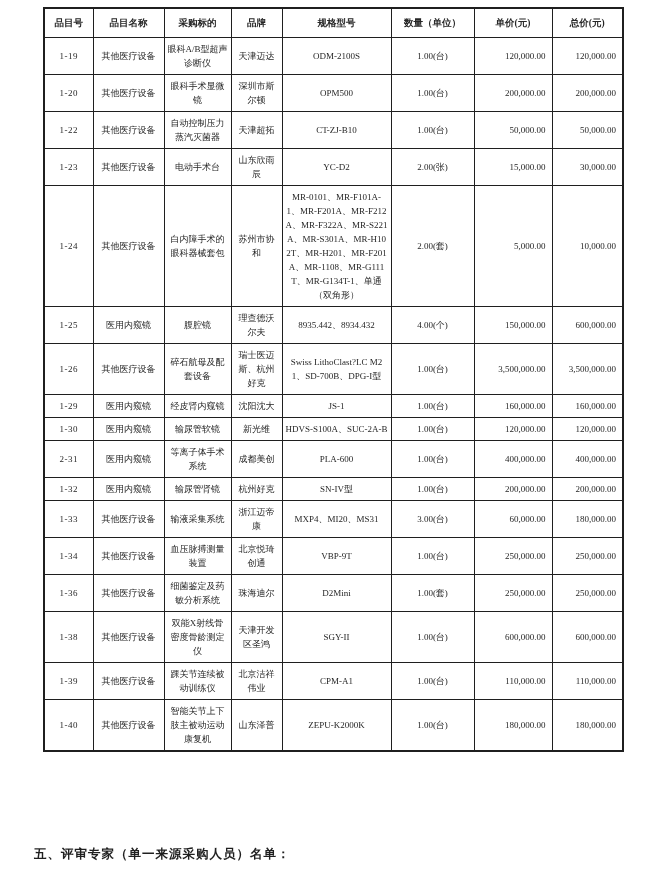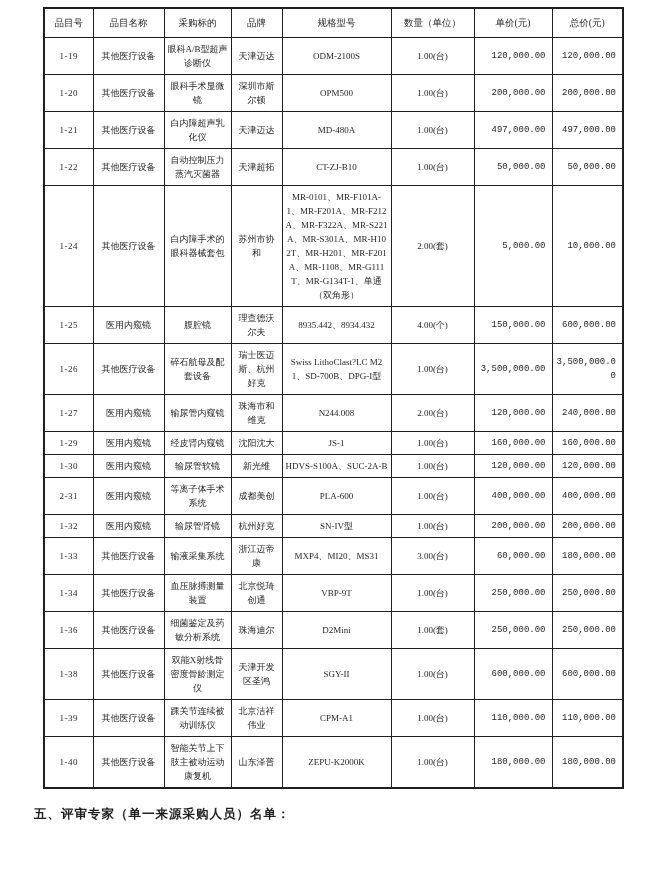--- a/index.html
+++ b/index.html
@@ -24,42 +24,41 @@
     table-layout: fixed;
     border: 2px solid #1f1f1f;
   }
   table.items th, table.items td {
     border: 1px solid #1f1f1f;
     color: #262626;
     vertical-align: middle;
   }
   table.items th {
     font-size: 9.5px;
-    font-weight: normal;
+    font-weight: bold;
     padding: 8px 2px;
     text-align: center;
     line-height: 12px;
   }
   table.items td {
     font-size: 9px;
     line-height: 14px;
     padding: 4px 3px;
     text-align: center;
     word-break: break-all;
   }
   table.items td.c6, table.items td.c7 {
     text-align: right;
     padding-right: 6px;
-    font-family: Liberation Mono, monospace;
   }
   table.items td.c0 { letter-spacing: 0.5px; }
   .footer-heading {
     position: absolute;
     left: 34px;
-    top: 806px;
+    top: 846px;
     font-size: 12.5px;
     font-weight: bold;
     color: #1f1f1f;
     letter-spacing: 1px;
     white-space: nowrap;
   }
 </style>
 </head>
 <body>
 
@@ -102,38 +101,38 @@
           <td class="c0">1-20</td>
           <td class="c1">其他医疗设备</td>
           <td class="c2">眼科手术显微镜</td>
           <td class="c3">深圳市斯尔顿</td>
           <td class="c4">OPM500</td>
           <td class="c5">1.00(台)</td>
           <td class="c6">200,000.00</td>
           <td class="c7">200,000.00</td>
         </tr>
         <tr>
-          <td class="c0">1-21</td>
-          <td class="c1">其他医疗设备</td>
-          <td class="c2">白内障超声乳化仪</td>
-          <td class="c3">天津迈达</td>
-          <td class="c4">MD-480A</td>
-          <td class="c5">1.00(台)</td>
-          <td class="c6">497,000.00</td>
-          <td class="c7">497,000.00</td>
-        </tr>
-        <tr>
           <td class="c0">1-22</td>
           <td class="c1">其他医疗设备</td>
           <td class="c2">自动控制压力蒸汽灭菌器</td>
           <td class="c3">天津超拓</td>
           <td class="c4">CT-ZJ-B10</td>
           <td class="c5">1.00(台)</td>
           <td class="c6">50,000.00</td>
           <td class="c7">50,000.00</td>
+        </tr>
+        <tr>
+          <td class="c0">1-23</td>
+          <td class="c1">其他医疗设备</td>
+          <td class="c2">电动手术台</td>
+          <td class="c3">山东欣雨辰</td>
+          <td class="c4">YC-D2</td>
+          <td class="c5">2.00(张)</td>
+          <td class="c6">15,000.00</td>
+          <td class="c7">30,000.00</td>
         </tr>
         <tr>
           <td class="c0">1-24</td>
           <td class="c1">其他医疗设备</td>
           <td class="c2">白内障手术的眼科器械套包</td>
           <td class="c3">苏州市协和</td>
           <td class="c4">MR-0101、MR-F101A-1、MR-F201A、MR-F212A、MR-F322A、MR-S221A、MR-S301A、MR-H102T、MR-H201、MR-F201A、MR-1108、MR-G111T、MR-G134T-1、单通（双角形）</td>
           <td class="c5">2.00(套)</td>
           <td class="c6">5,000.00</td>
           <td class="c7">10,000.00</td>
@@ -150,30 +149,20 @@
         </tr>
         <tr>
           <td class="c0">1-26</td>
           <td class="c1">其他医疗设备</td>
           <td class="c2">碎石航母及配套设备</td>
           <td class="c3">瑞士医迈斯、杭州好克</td>
           <td class="c4">Swiss LithoClast?LC M21、SD-700B、DPG-I型</td>
           <td class="c5">1.00(台)</td>
           <td class="c6">3,500,000.00</td>
           <td class="c7">3,500,000.00</td>
-        </tr>
-        <tr>
-          <td class="c0">1-27</td>
-          <td class="c1">医用内窥镜</td>
-          <td class="c2">输尿管内窥镜</td>
-          <td class="c3">珠海市和维克</td>
-          <td class="c4">N244.008</td>
-          <td class="c5">2.00(台)</td>
-          <td class="c6">120,000.00</td>
-          <td class="c7">240,000.00</td>
         </tr>
         <tr>
           <td class="c0">1-29</td>
           <td class="c1">医用内窥镜</td>
           <td class="c2">经皮肾内窥镜</td>
           <td class="c3">沈阳沈大</td>
           <td class="c4">JS-1</td>
           <td class="c5">1.00(台)</td>
           <td class="c6">160,000.00</td>
           <td class="c7">160,000.00</td>

